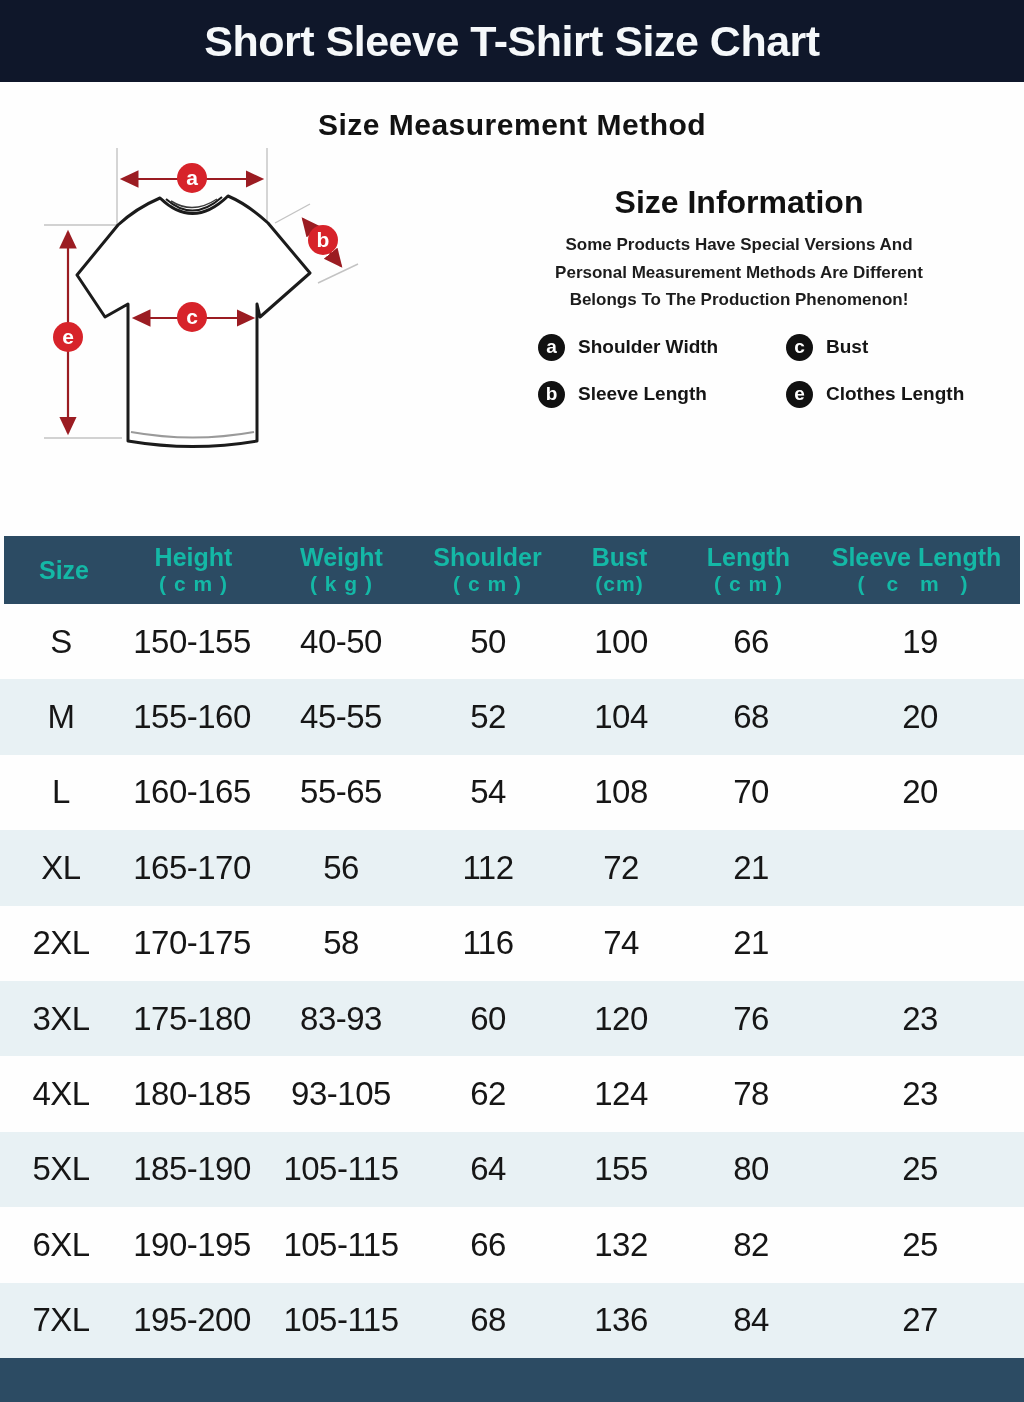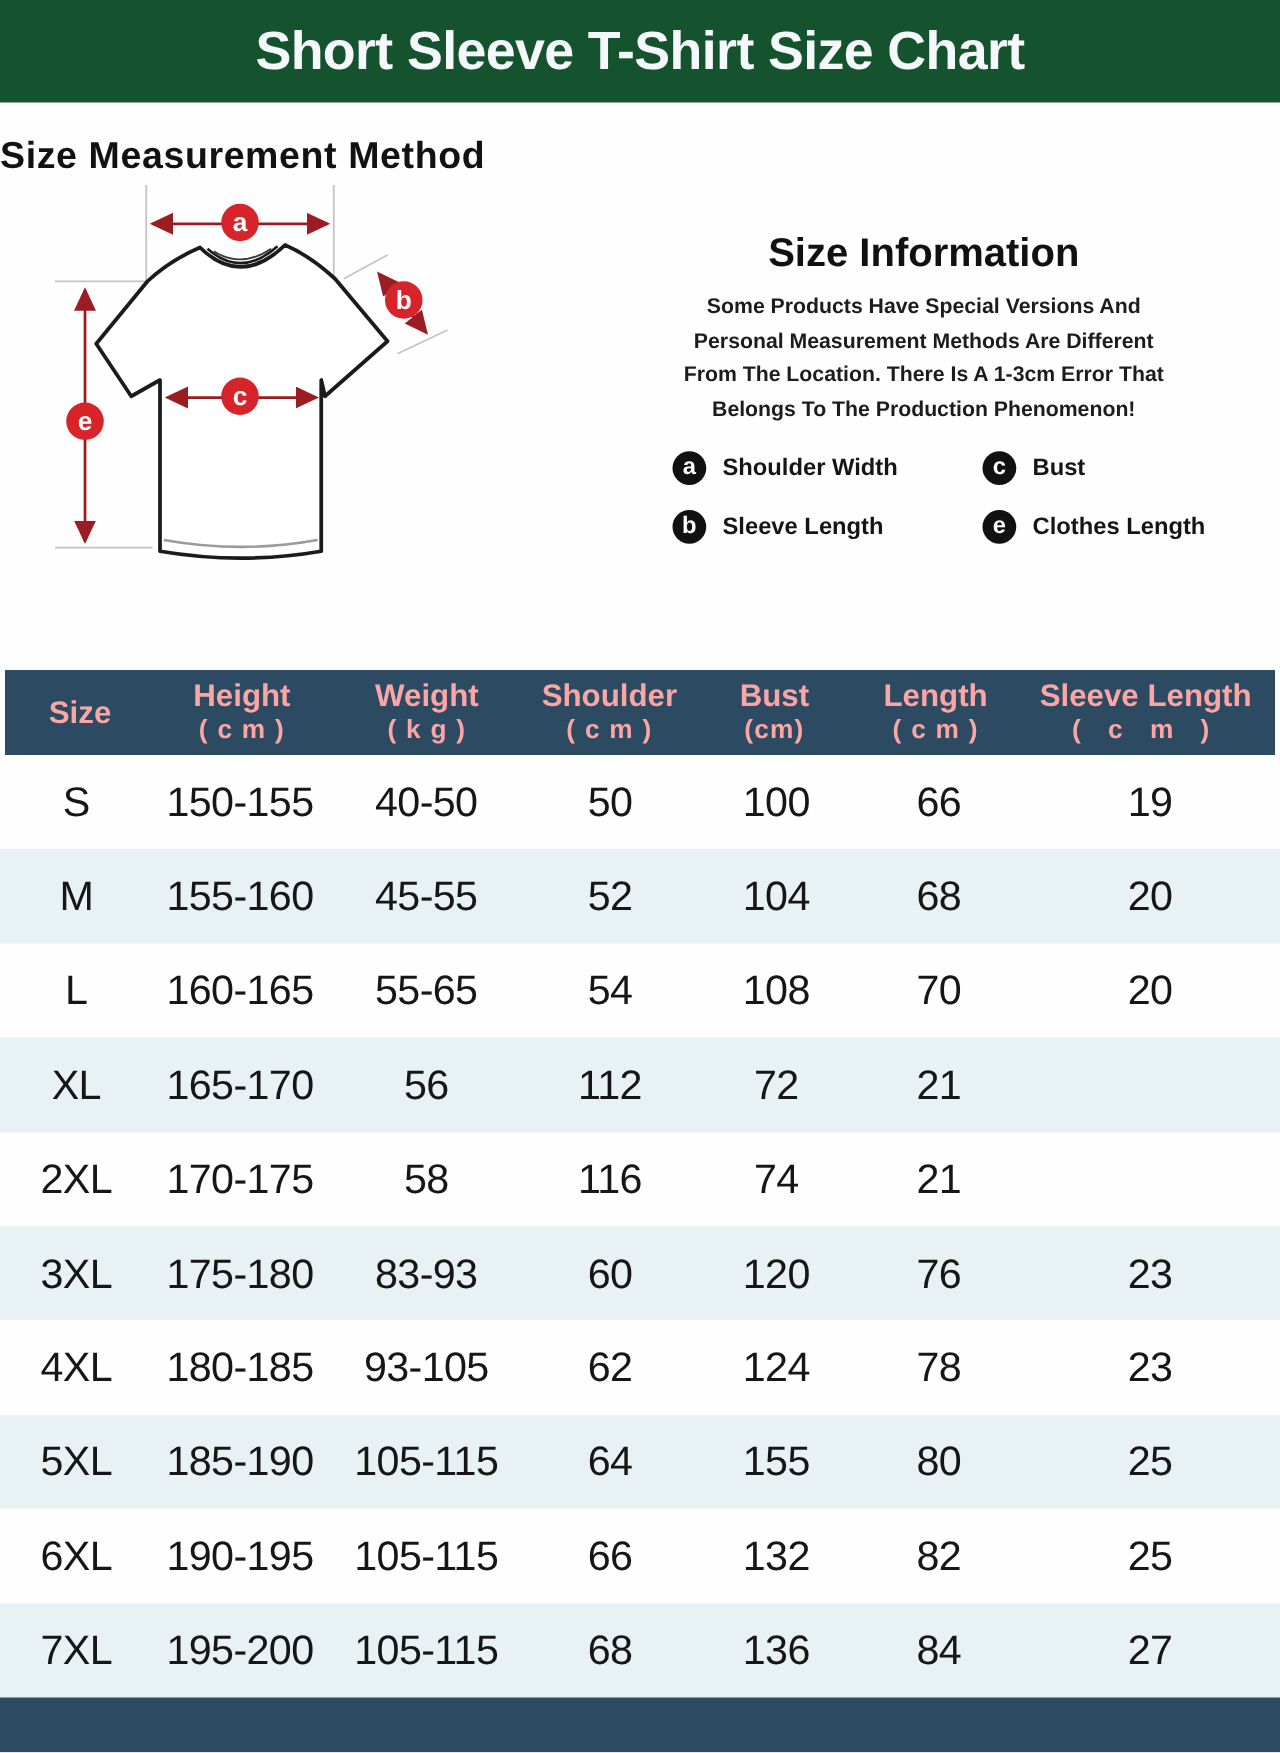--- a/index.html
+++ b/index.html
@@ -3,29 +3,29 @@
 <meta charset="utf-8">
 <style>
   html,body{margin:0;padding:0;background:#ffffff;}
   *{box-sizing:border-box;}
   .page{
     position:relative;width:1024px;height:1402px;background:#fefefe;overflow:hidden;
     font-family:"Liberation Sans",sans-serif;
   }
   
   .banner{
-    position:absolute;left:0;top:0;width:1024px;height:82px;background:#14532d;
+    position:absolute;left:0;top:0;width:1024px;height:82px;background:#0f172a;
     display:flex;align-items:center;justify-content:center;
   }
   .banner h1{
     margin:0;color:#f5f8fa;font-size:43px;font-weight:bold;letter-spacing:-0.5px;
   }
   
   .section-title{
-    position:absolute;left:0;top:108px;width:1024px;text-align:left;
+    position:absolute;left:0;top:108px;width:1024px;text-align:center;
     font-size:30px;font-weight:bold;color:#121212;letter-spacing:0.5px;
   }
   
   .diagram{position:absolute;left:28px;top:132px;width:470px;height:372px;}
   
   .info{position:absolute;left:500px;top:184px;width:478px;}
   .info h2{margin:0;text-align:center;font-size:32px;font-weight:bold;color:#111;}
   .info-lines{margin-top:10px;text-align:center;font-size:17px;font-weight:bold;color:#1c1c1c;}
   .info-line{line-height:27.5px;text-align:center;}
   .legend{
@@ -39,21 +39,21 @@
     font-size:19px;font-weight:bold;line-height:1;padding-bottom:2px;
   }
   .legend-label{font-size:19px;font-weight:bold;color:#151515;}
   
   .table-header{
     position:absolute;left:4px;top:536px;width:1016px;height:68px;background:#2c4b63;
     display:grid;grid-template-columns:120px 139px 157px 135px 129px 129px 1fr;
     align-items:center;
   }
   .th{display:flex;flex-direction:column;align-items:center;justify-content:center;
-      color:#fca5a5;font-weight:bold;}
+      color:#14b8a6;font-weight:bold;}
   .th .name{font-size:25px;line-height:27px;}
   .th .unit{font-size:21px;line-height:25px;letter-spacing:1px;}
   .th.wide-unit .unit{letter-spacing:8px;}
   .table-rows{position:absolute;left:0;top:604px;width:1024px;}
   .trow{
     display:grid;grid-template-columns:122px 140px 158px 136px 130px 130px 1fr;
     height:75.4px;align-items:center;background:#fefefe;
   }
   .trow.alt{background:#e8f1f4;}
   .cell{
@@ -117,21 +117,20 @@
       <text x="40" y="212">e</text>
     </g>
   </svg>
 
   <div class="info">
     <h2>Size Information</h2>
     <div class="info-lines">
 
     <div class="info-line">Some Products Have Special Versions And</div>
         <div class="info-line">Personal Measurement Methods Are Different</div>
-        <div class="info-line">From The Location. There Is A 1-3cm Error That</div>
         <div class="info-line">Belongs To The Production Phenomenon!</div>
       </div>
     <div class="legend">
 
     <div class="legend-item">
           <span class="legend-badge">a</span>
           <span class="legend-label">Shoulder Width</span>
         </div>
         <div class="legend-item">
           <span class="legend-badge">c</span>

